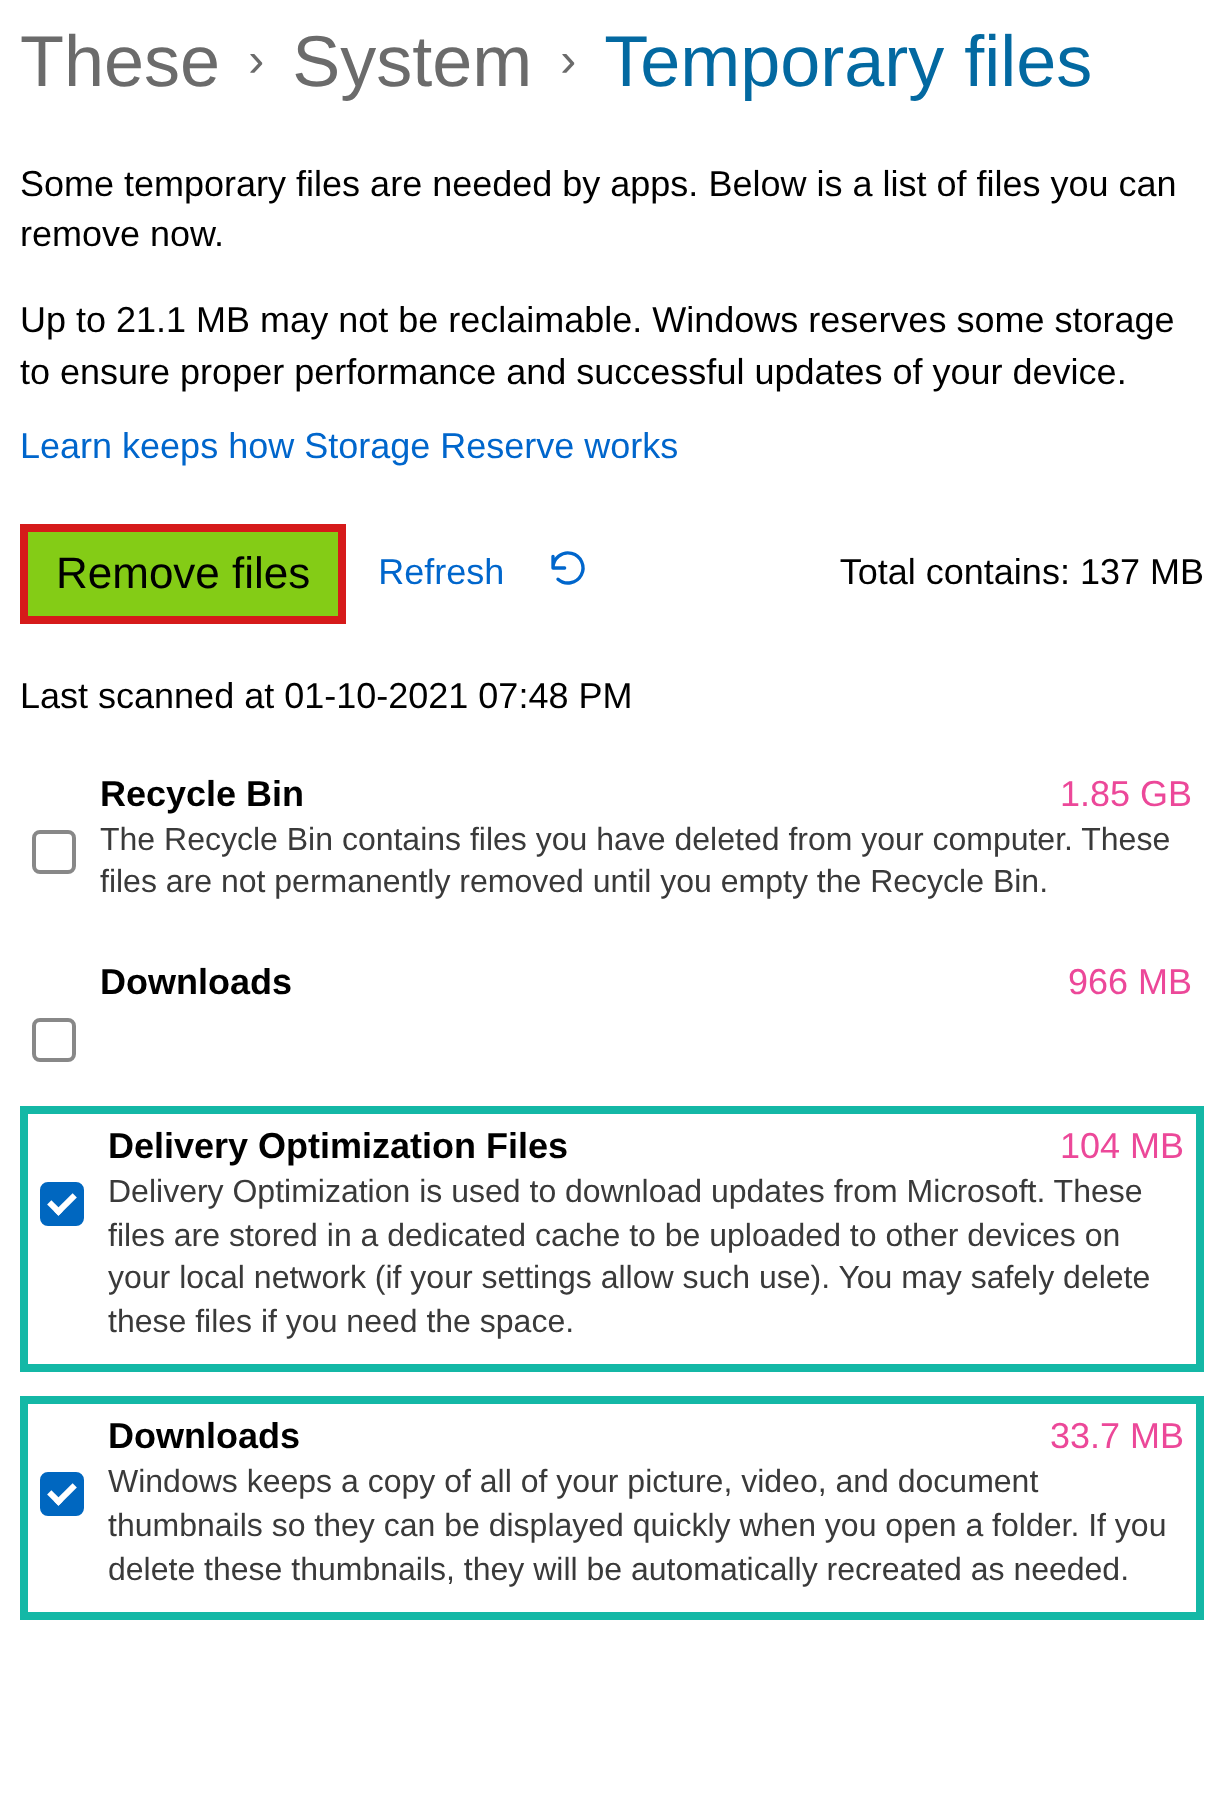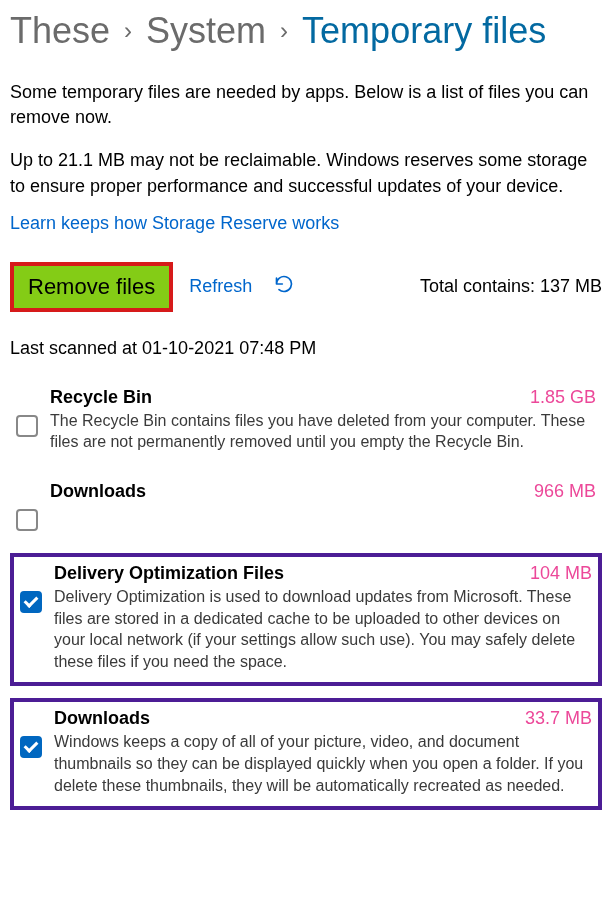--- a/index.html
+++ b/index.html
@@ -84,21 +84,21 @@
     margin-bottom: 22px;
   }
   .item {
     display: flex;
     align-items: flex-start;
     gap: 12px;
     padding: 6px 6px 10px 6px;
     margin-bottom: 12px;
   }
   .item.highlight {
-    border: 4px solid #4c1d95;
+    border: 4px solid #14b8a6;
   }
   .checkbox {
     width: 22px;
     height: 22px;
     border: 2px solid #888;
     border-radius: 4px;
     margin-top: 28px;
     flex-shrink: 0;
     display: flex;
     align-items: center;

